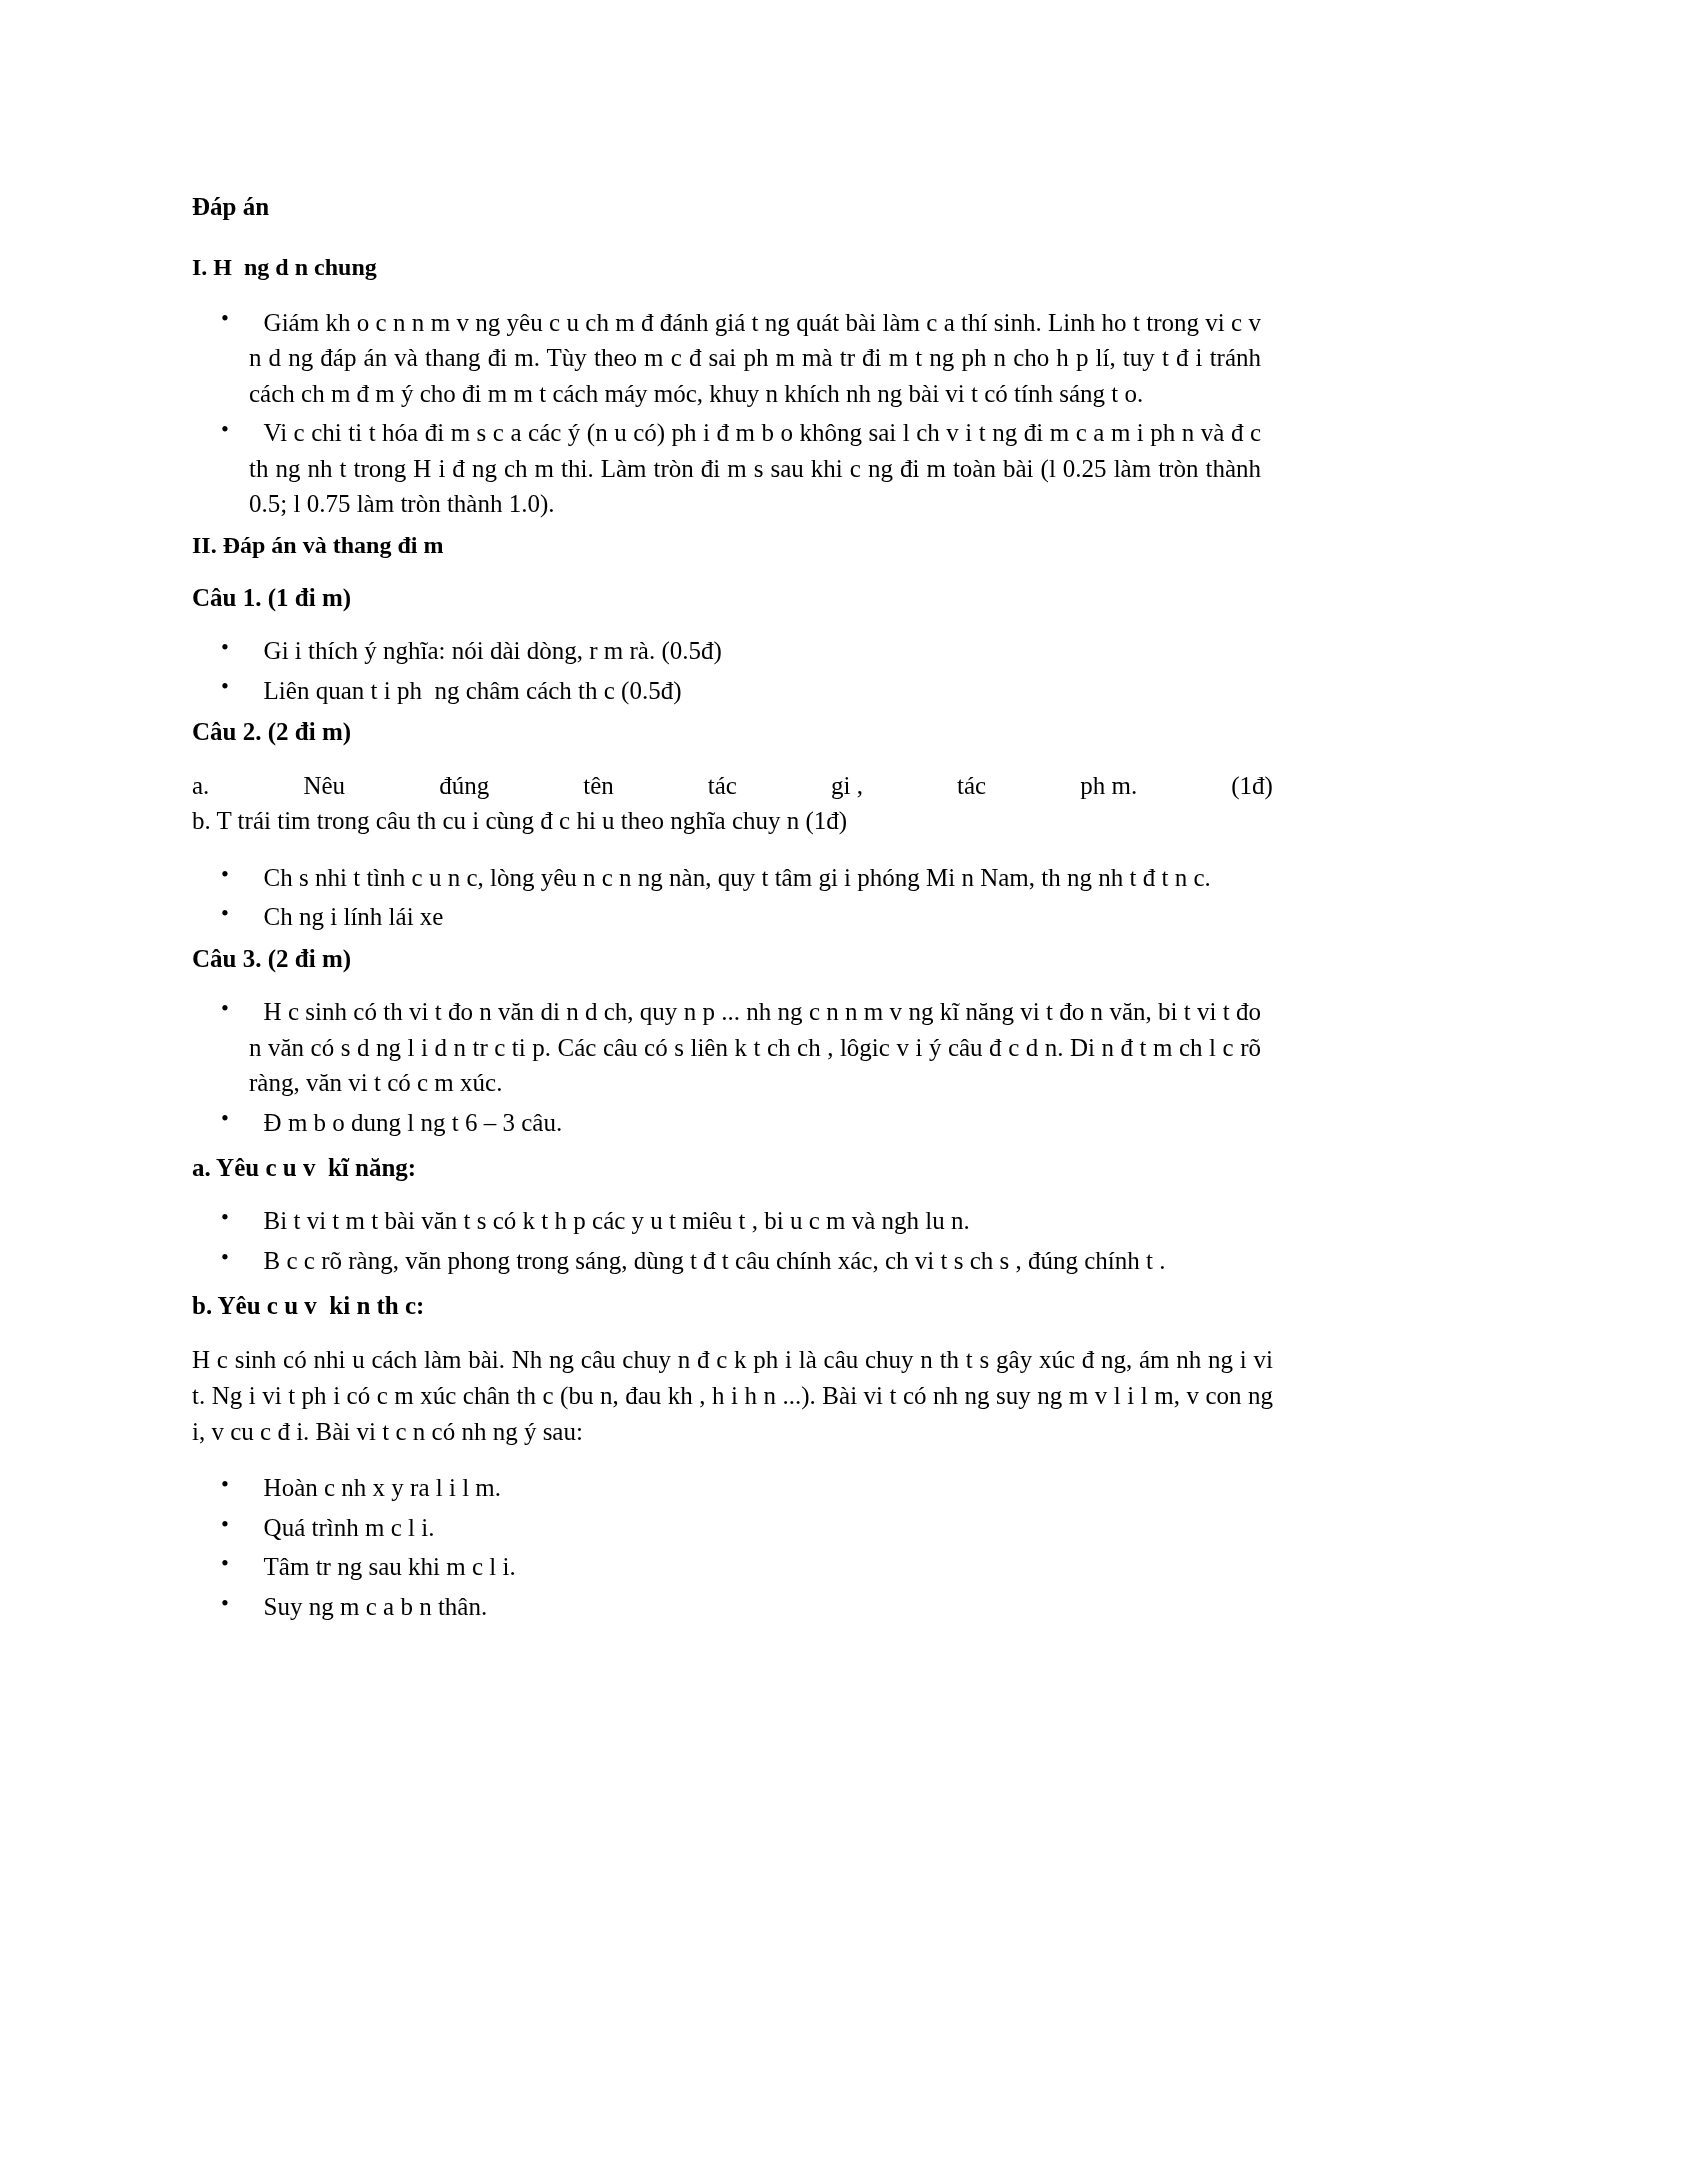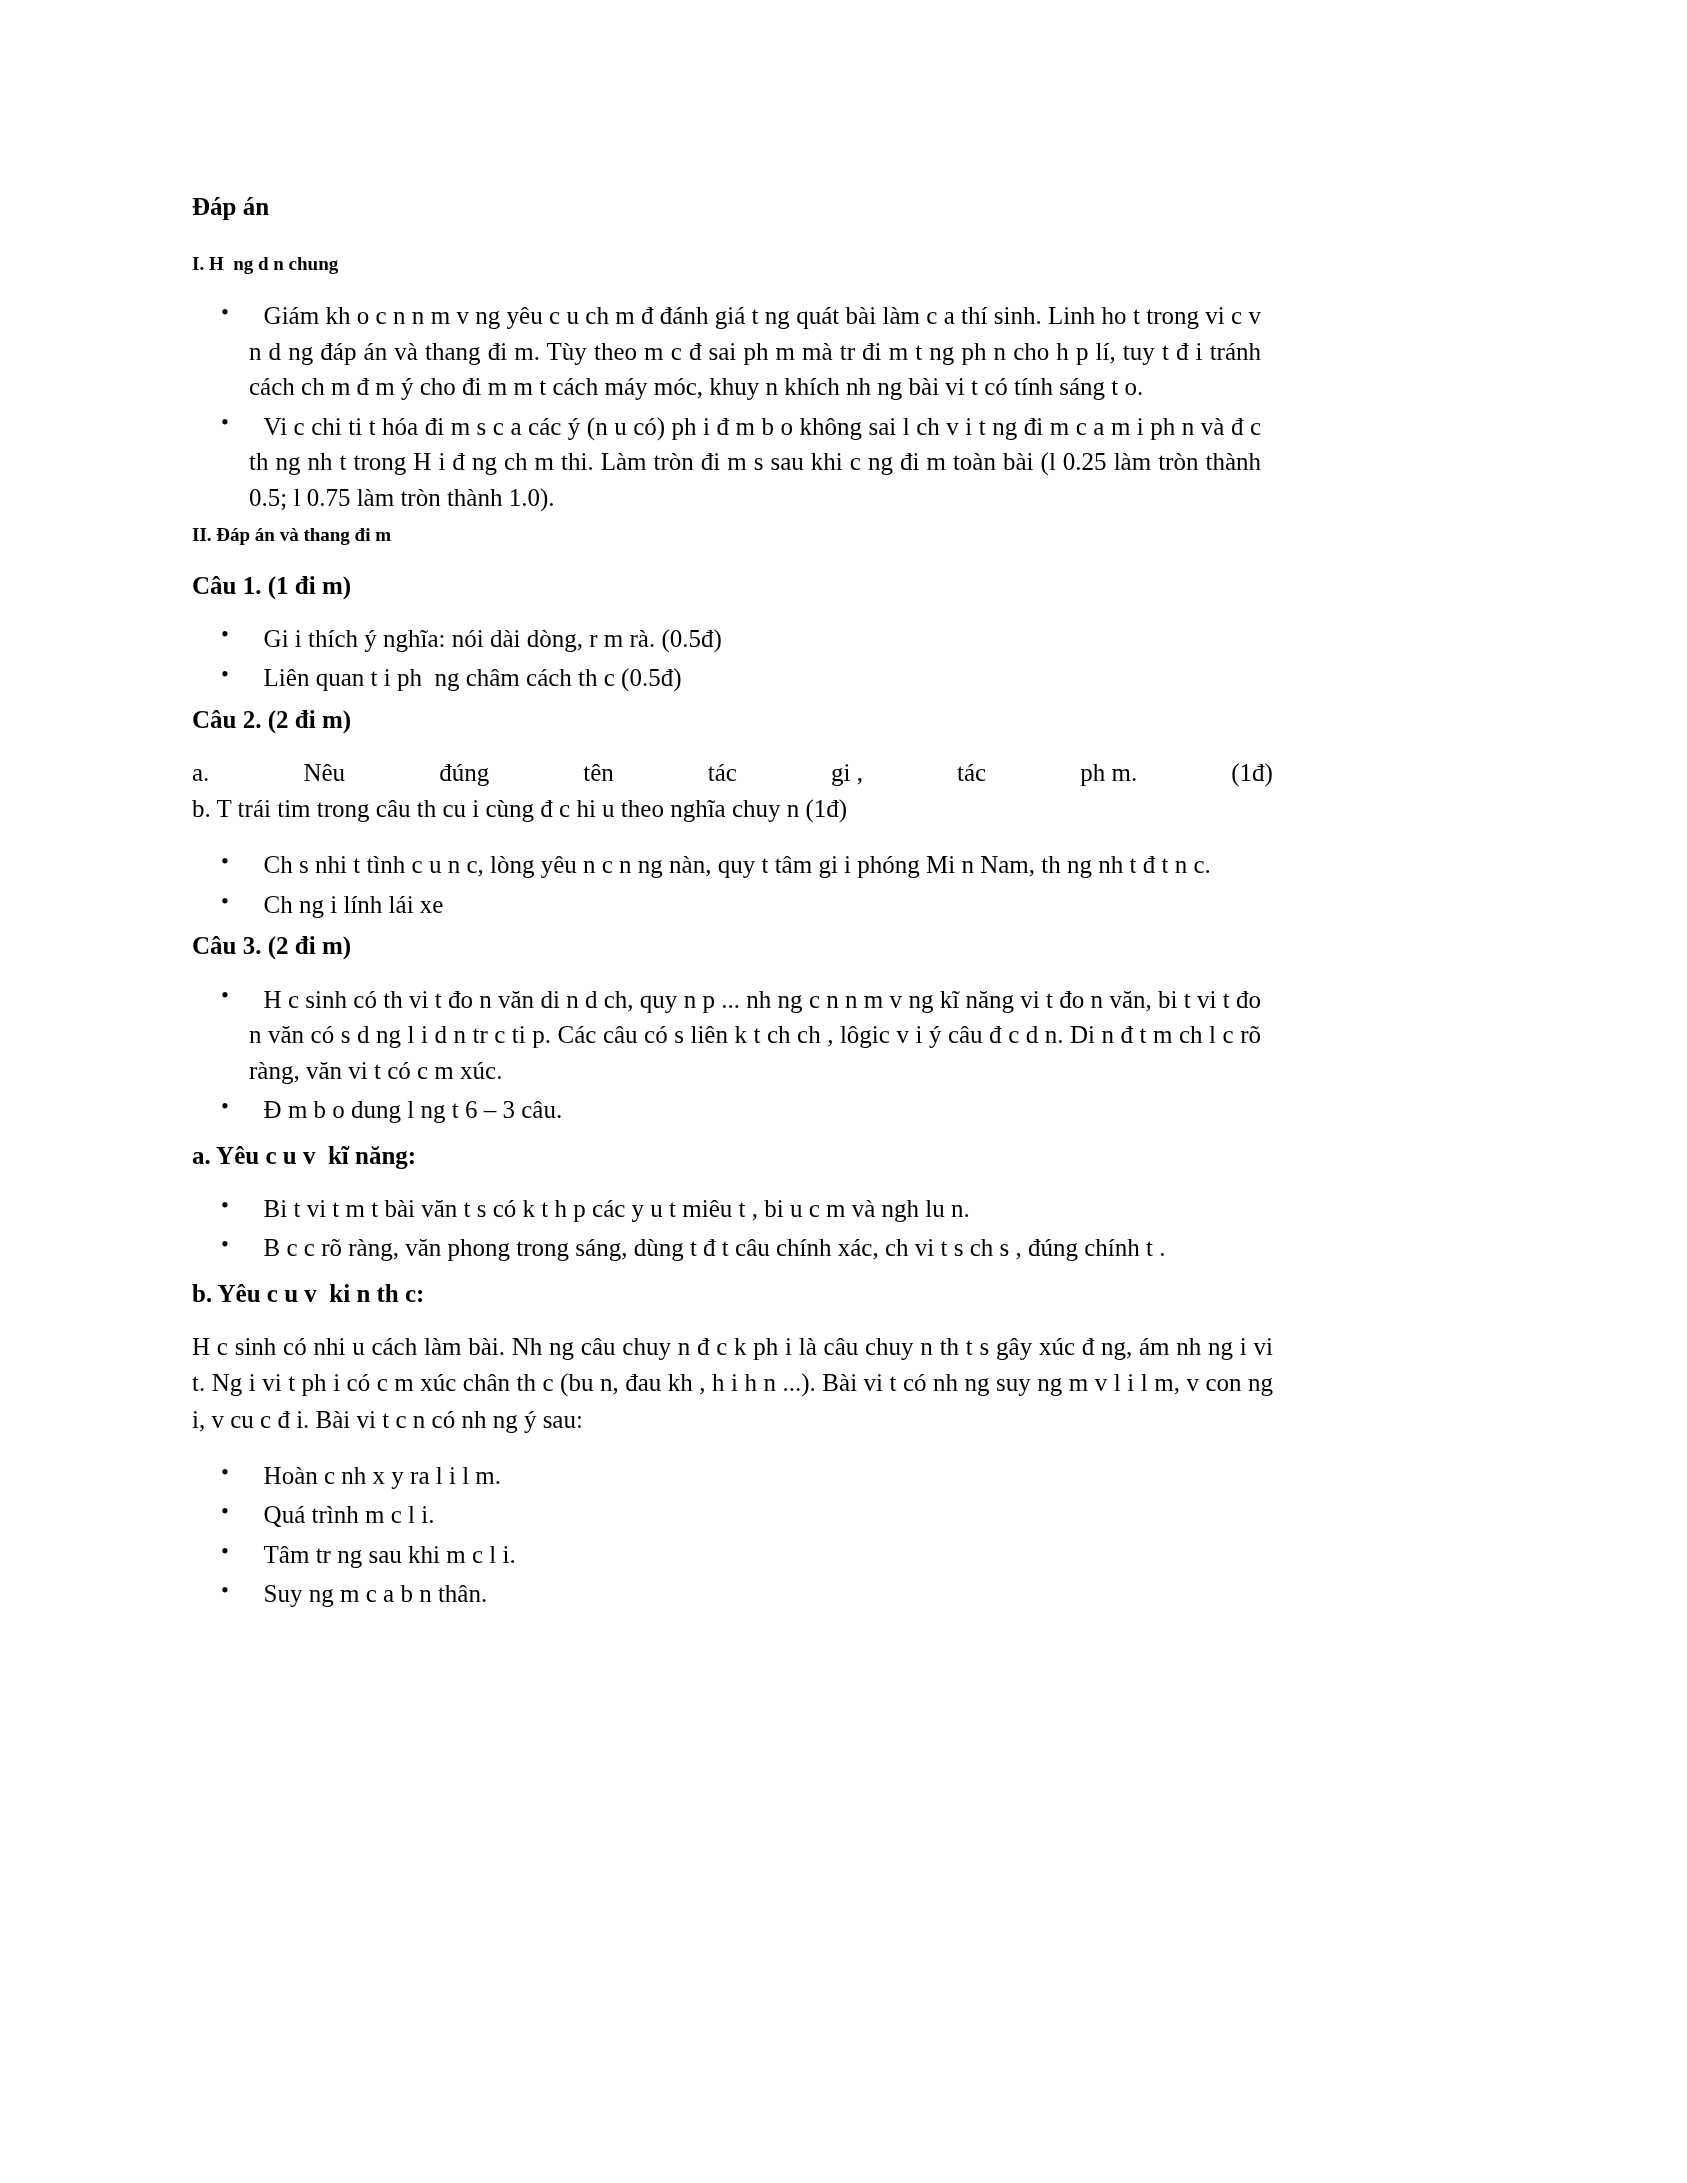--- a/index.html
+++ b/index.html
@@ -20,21 +20,21 @@
     min-height: 2183px;
     padding: 192px 116px 0 192px;
   }
   .doc-title {
     font-size: 25px;
     font-weight: bold;
     margin: 0 0 30px 0;
     line-height: 1.2;
   }
   .section-heading {
-    font-size: 19px;
+    font-size: 24px;
     font-weight: bold;
     margin: 0 0 22.5px 0;
     line-height: 1.25;
   }
   .para {
     font-size: 25px;
     line-height: 1.42;
     margin: 0 0 12px 0;
     text-align: justify;
   }

